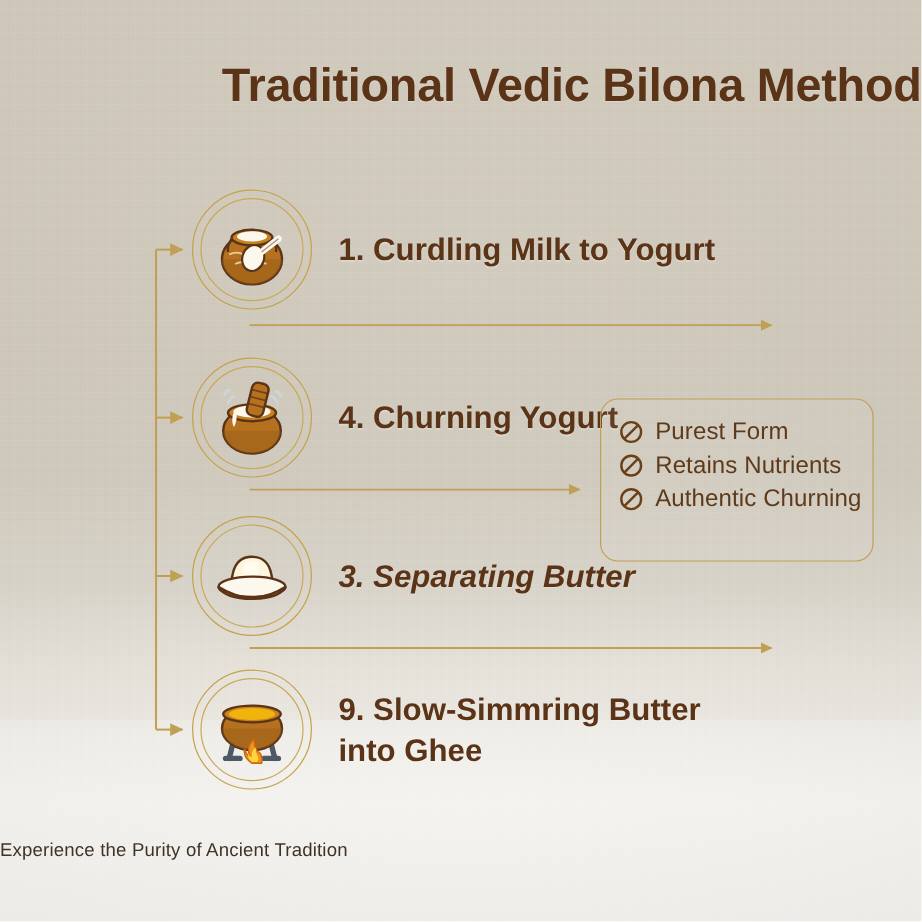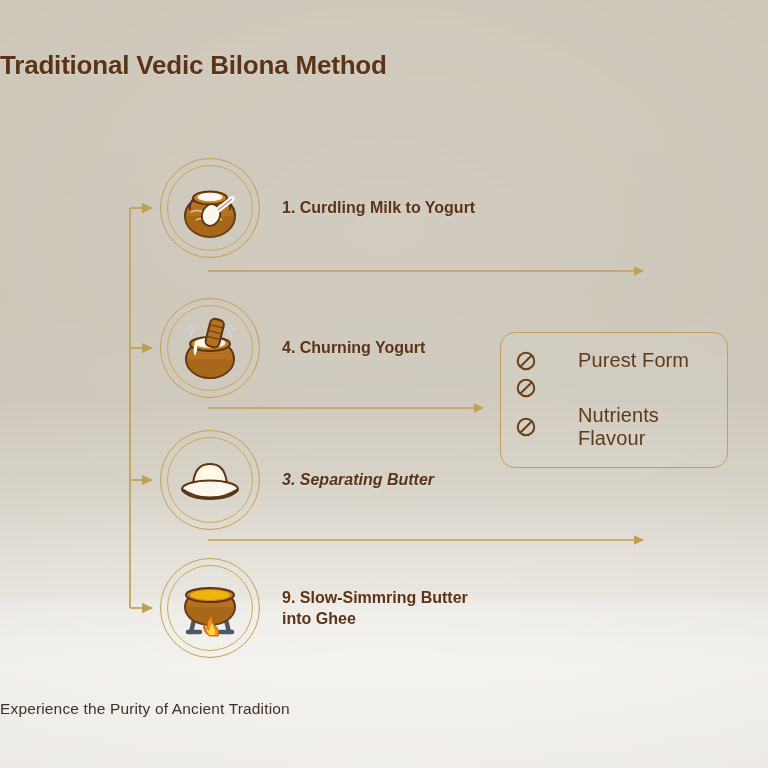--- a/index.html
+++ b/index.html
@@ -33,22 +33,22 @@
     position:absolute;inset:0;pointer-events:none;
     background:radial-gradient(120% 80% at 50% 30%, rgba(255,255,255,.10) 0%, rgba(255,255,255,0) 55%, rgba(90,78,60,.07) 100%);
   }
   #shelf{
     position:absolute;left:0;right:0;top:600px;height:168px;pointer-events:none;
     background:linear-gradient(180deg, rgba(255,255,255,.20), rgba(255,255,255,.55) 40%, rgba(255,255,255,.42));
   }
 
   
   .title{
-    position:absolute;left:0;right:0;top:50px;text-align:left;
-    font-size:26px;font-weight:700;letter-spacing:-.2px;
+    position:absolute;left:0;right:0;top:50px;text-align:right;
+    font-size:39px;font-weight:700;letter-spacing:-.2px;
     color:#5b3317;
     text-shadow:0 1px 0 rgba(255,255,255,.28);
   }
 
   
   svg.lines{position:absolute;left:0;top:0;width:768px;height:768px;overflow:visible;}
 
   
   .step{position:absolute;display:flex;align-items:center;}
   .badge{
@@ -56,33 +56,33 @@
     flex:0 0 100px;
     display:flex;align-items:center;justify-content:center;
   }
   .badge::before,.badge::after{
     content:"";position:absolute;border-radius:50%;
   }
   .badge::before{inset:0;border:1.6px solid #c5a14a;}
   .badge::after{inset:7px;border:1.4px solid #c9a958;}
   .glyph{position:relative;width:72px;height:72px;}
   .steptext{
-    margin-left:22px;color:#5b3317;font-size:16px;font-weight:700;
+    margin-left:22px;color:#5b3317;font-size:26px;font-weight:700;
     line-height:1.32;white-space:pre-line;
     text-shadow:0 1px 0 rgba(255,255,255,.22);
   }
 
   
   .benefits{
     position:absolute;left:500px;top:332px;width:228px;height:136px;
     box-sizing:border-box;border:1.6px solid #c0a055;border-radius:15px;
     background:rgba(255,255,255,.055);
     padding:16px 0 0 14px;
   }
-  .bitem{display:flex;align-items:center;margin-bottom:5px;color:#5e3a1b;gap:32px;}
+  .bitem{display:flex;margin-bottom:5px;color:#5e3a1b;}
   .bitem .ban{width:22px;height:22px;flex:0 0 22px;margin-right:9px;}
   .bitem span.lbl{font-size:20px;font-weight:400;letter-spacing:.1px;}
 
   
   .footer{
     position:absolute;left:0;right:0;top:700px;text-align:left;
     font-size:15.5px;color:#3f3326;letter-spacing:.15px;
   }
 </style>
 </head>
@@ -215,27 +215,28 @@
         <line x1="5.7" y1="18.3" x2="18.3" y2="5.7" stroke="#6b4018" stroke-width="2.2"></line>
       </svg>
       <span class="lbl">Purest Form</span>
     </div>
 
     <div class="bitem">
       <svg class="ban" viewBox="0 0 24 24">
         <circle cx="12" cy="12" r="9" fill="none" stroke="#6b4018" stroke-width="2.2"></circle>
         <line x1="5.7" y1="18.3" x2="18.3" y2="5.7" stroke="#6b4018" stroke-width="2.2"></line>
       </svg>
+      <span class="lbl">Retains Nutrients</span>
     </div>
 
     <div class="bitem">
       <svg class="ban" viewBox="0 0 24 24">
         <circle cx="12" cy="12" r="9" fill="none" stroke="#6b4018" stroke-width="2.2"></circle>
         <line x1="5.7" y1="18.3" x2="18.3" y2="5.7" stroke="#6b4018" stroke-width="2.2"></line>
       </svg>
-      <span class="lbl">Nutrients Flavour</span>
+      <span class="lbl">Authentic Churning</span>
     </div>
 
   </div>
 
   <div class="footer">Experience the Purity of Ancient Tradition</div>
 
 </div>
 
 </body></html>

